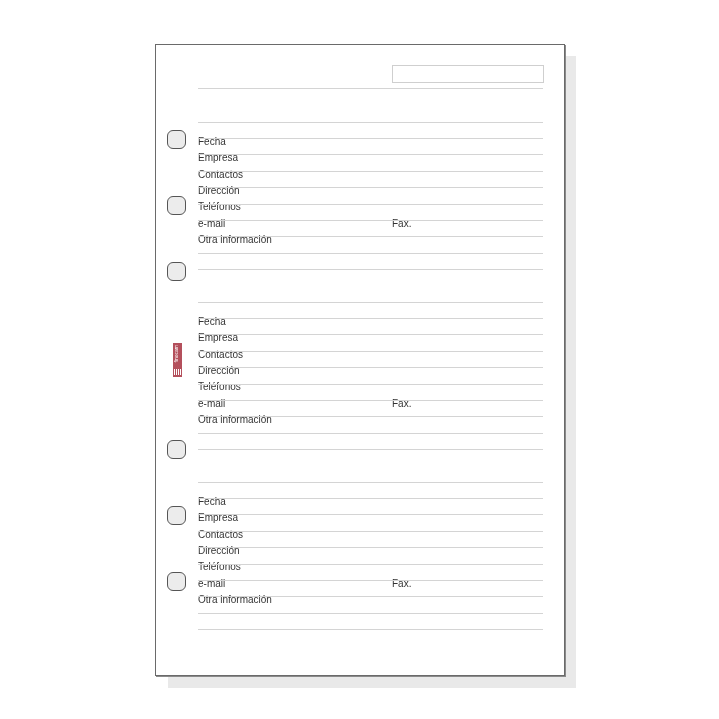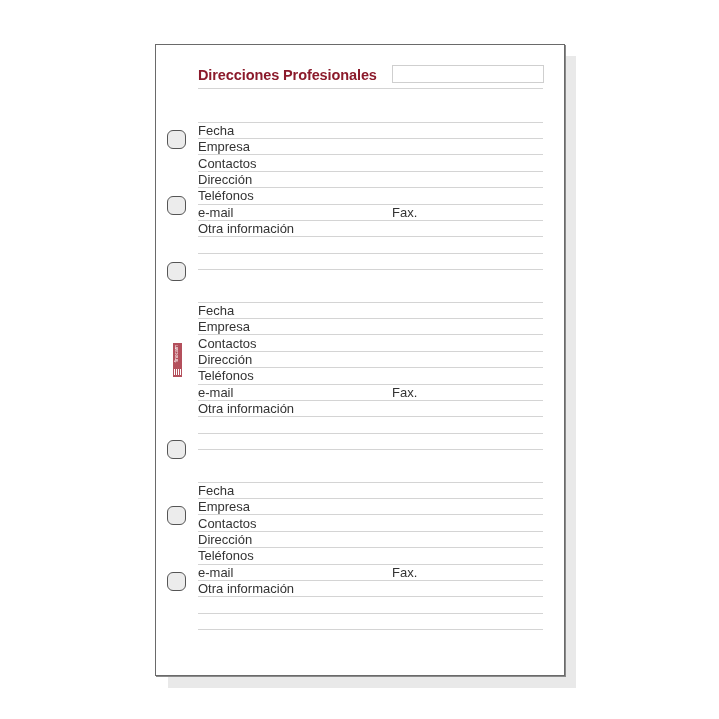--- a/index.html
+++ b/index.html
@@ -2,32 +2,31 @@
 <html><head>
 <meta charset="utf-8">
 <style>
   html,body{margin:0;padding:0;background:#ffffff;}
   body{width:719px;height:719px;position:relative;overflow:hidden;font-family:"Liberation Sans",sans-serif;}
   .shadow{position:absolute;left:168px;top:56px;width:408px;height:632px;background:#e9e9e9;}
   .page{position:absolute;left:155px;top:44px;width:408px;height:630px;background:#fff;border:1px solid #6a6a6a;box-shadow:1px 1px 0 #8a8a8a;}
   .title{position:absolute;left:42px;top:22px;font-size:14.5px;font-weight:bold;color:#8b1a2b;letter-spacing:-0.1px;}
   .title-box{position:absolute;left:236px;top:20px;width:150px;height:16px;border:1px solid #cfcfcf;background:#fff;}
   .rule{position:absolute;left:42px;width:345px;height:0;border-top:1px solid #d4d4d4;}
-  .label{position:absolute;font-size:13px;color:#333;line-height:10px;}
+  .label{position:absolute;font-size:10px;color:#333;line-height:10px;margin-top:11px;}
   .hole{position:absolute;left:11px;width:17px;height:17px;border:1.5px solid #555;border-radius:6px;background:#ececec;}
   .brand{position:absolute;left:17px;top:298px;width:9px;height:34px;background:#b4505c;}
   .brand::after{content:"";position:absolute;left:1px;bottom:2px;width:7px;height:6px;background:repeating-linear-gradient(90deg,#fff 0 1px,transparent 1px 2px);}
   .brand span{position:absolute;left:0;top:2px;width:9px;font-size:5px;color:#fff;writing-mode:vertical-rl;transform:rotate(180deg);text-align:center;}
 </style>
 </head>
 <body>
 
 <div class="shadow"></div>
 <div class="page">
-  <div class="title">Direcciones Profesionales</div>
   <div class="title-box"></div>
   <div class="rule" style="top:43px"></div>
 
   <div class="hole" style="top:85px"></div>
   <div class="hole" style="top:151px"></div>
   <div class="hole" style="top:217px"></div>
   <div class="hole" style="top:395px"></div>
   <div class="hole" style="top:461px"></div>
   <div class="hole" style="top:527px"></div>
 

